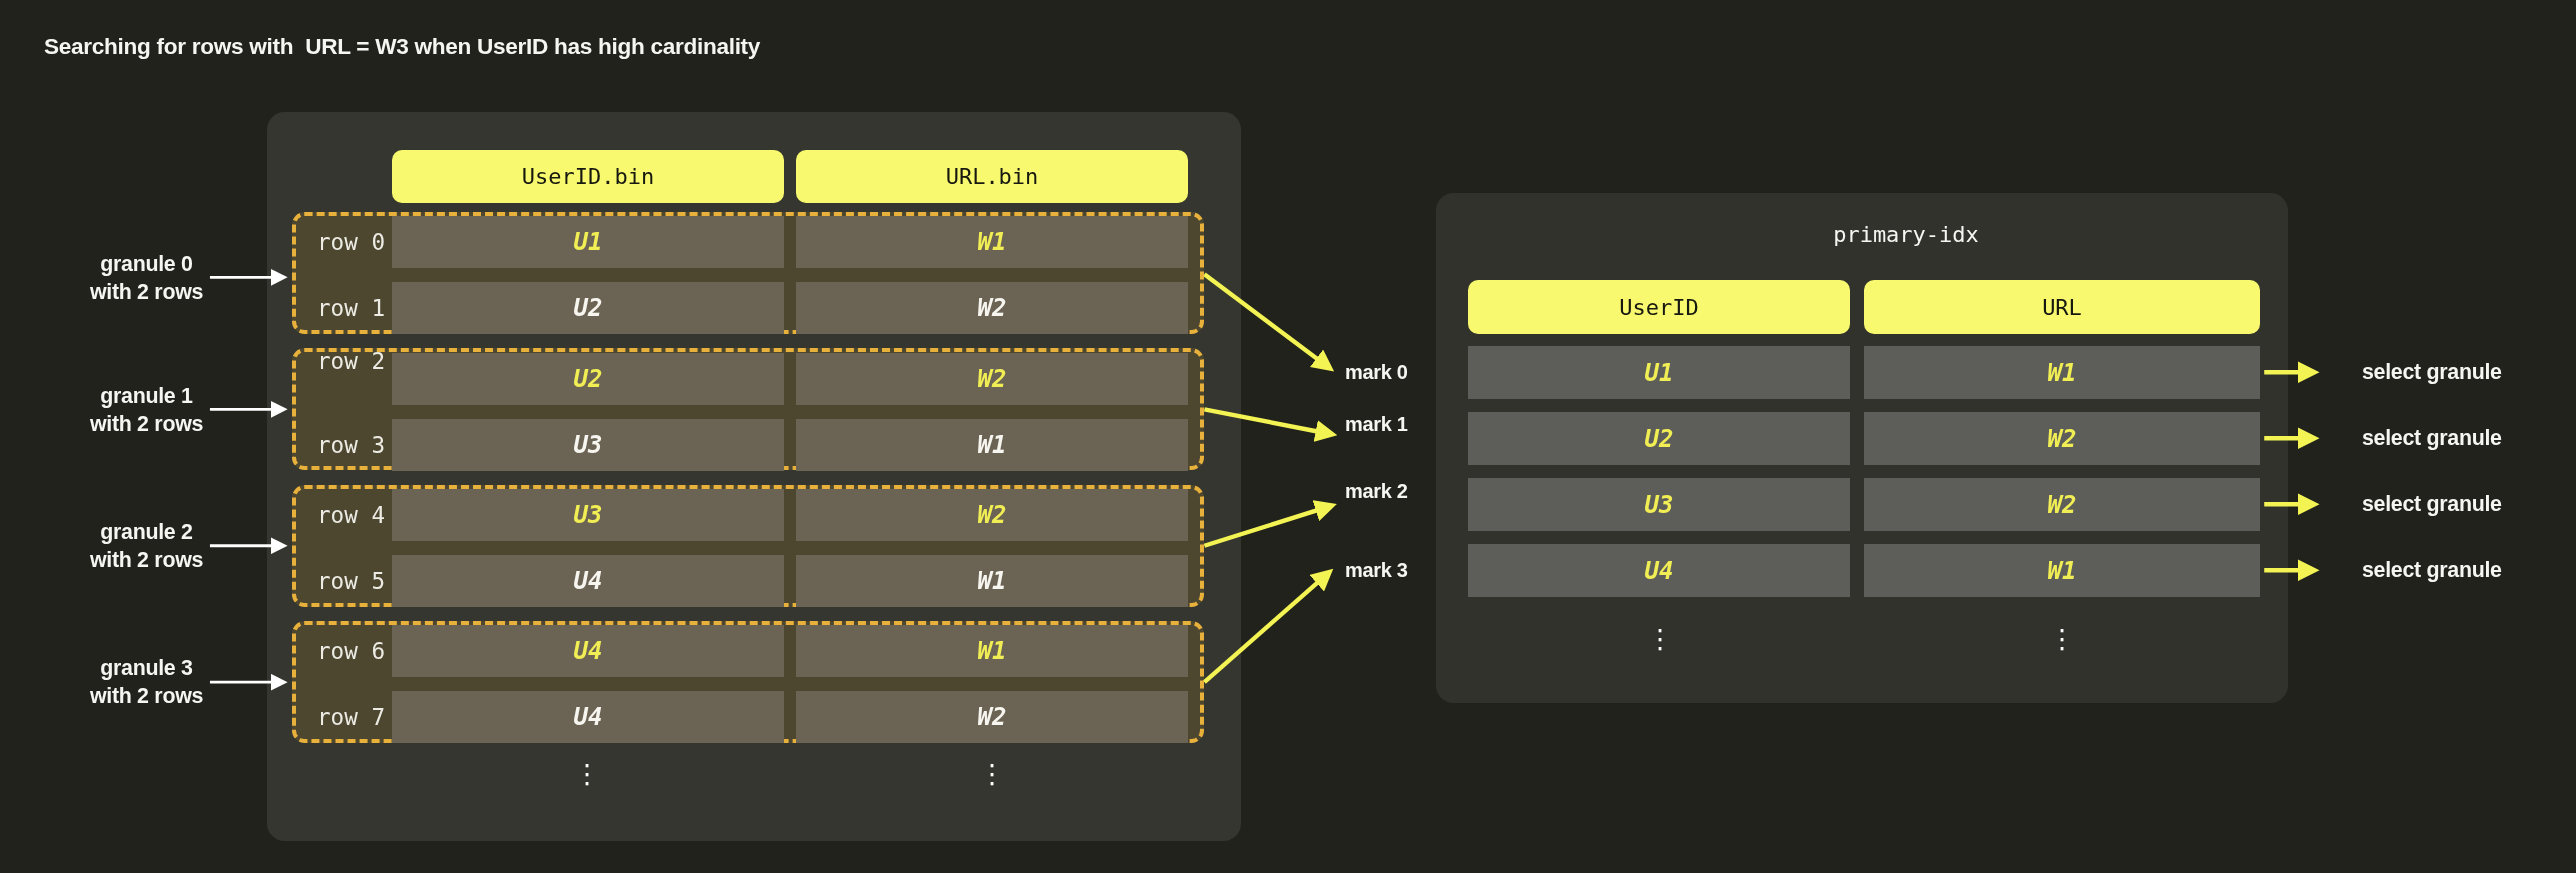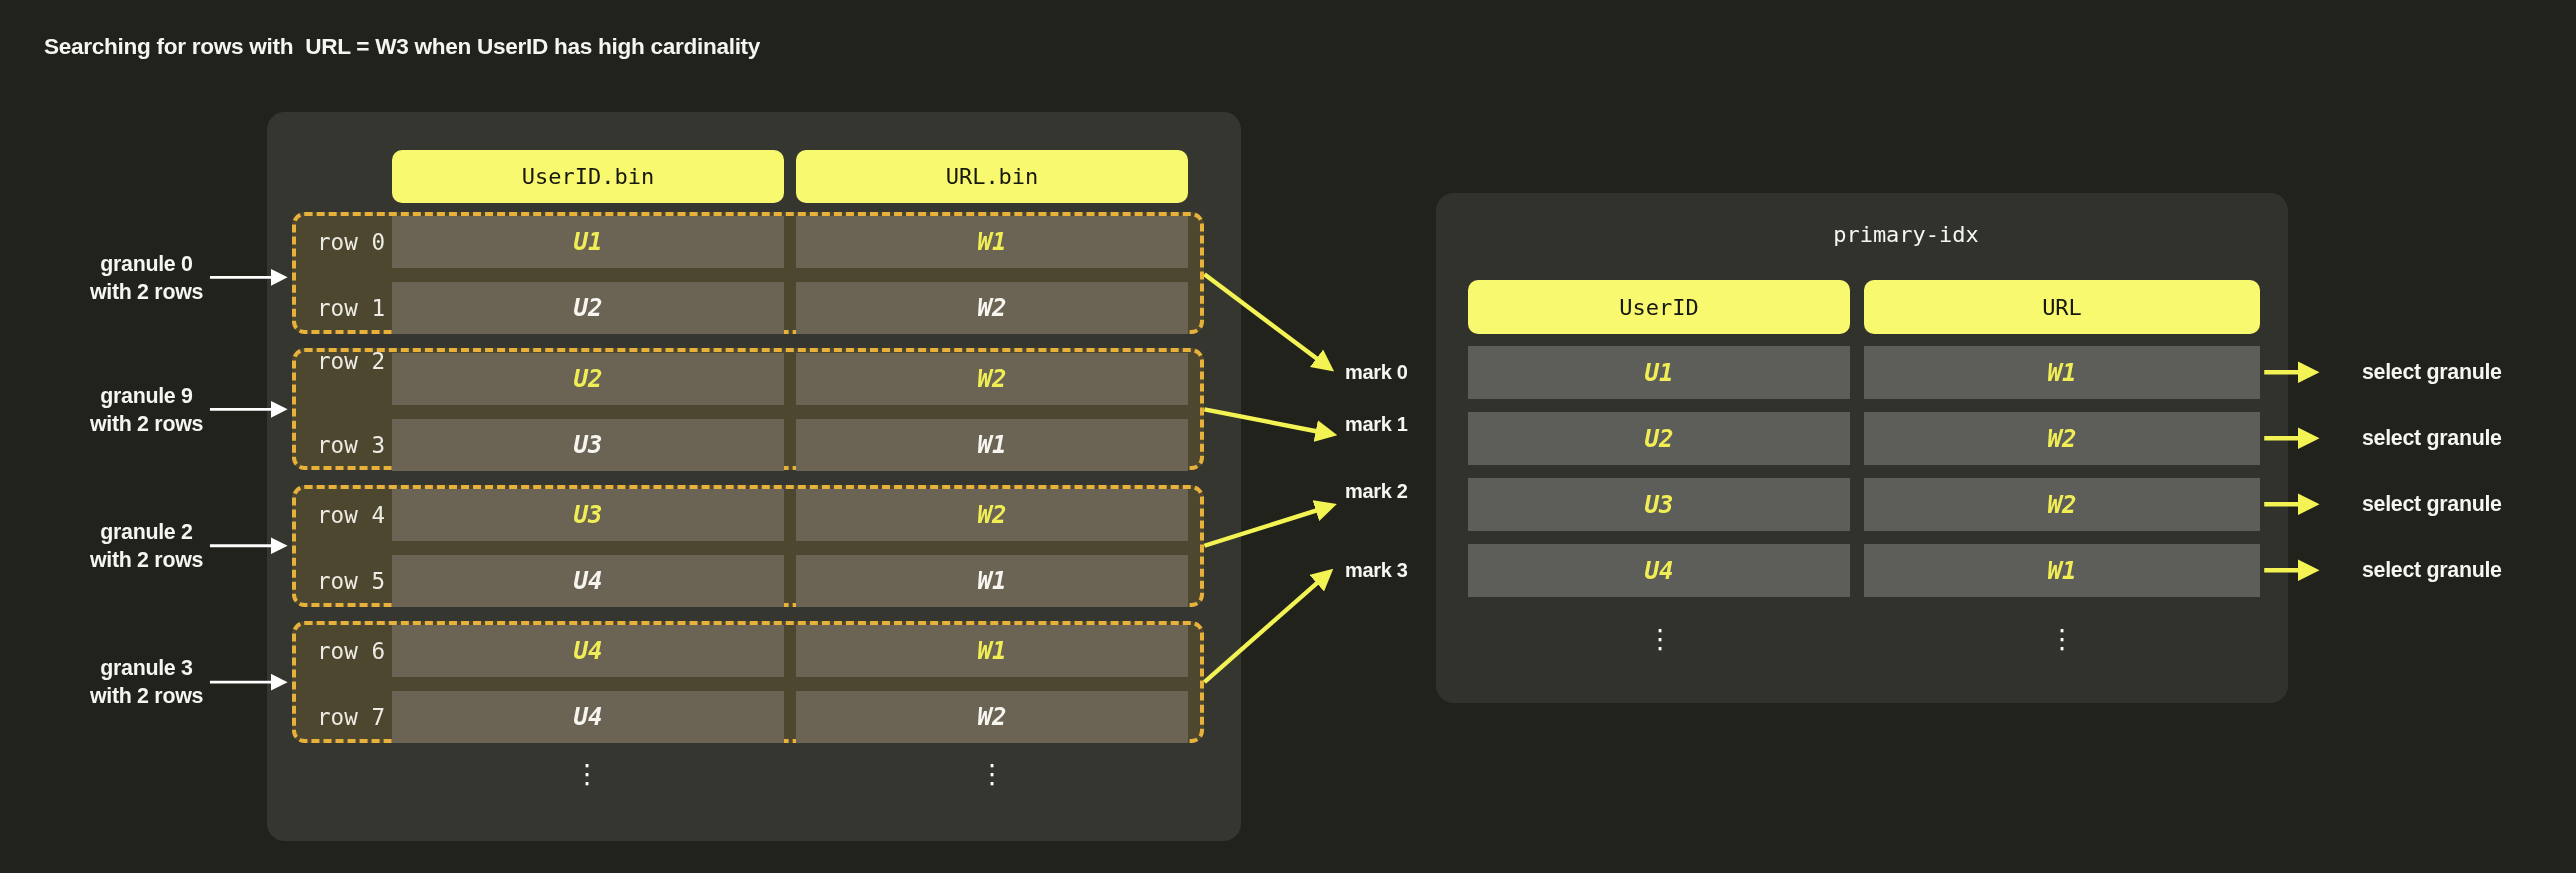--- a/index.html
+++ b/index.html
@@ -81,21 +81,21 @@
     <line class="ln-y" x1="3602" y1="697" x2="3662" y2="697" marker-end="url(#headY)"></line>
     <line class="ln-y" x1="3602" y1="802" x2="3662" y2="802" marker-end="url(#headY)"></line>
     <line class="ln-y" x1="3602" y1="907" x2="3662" y2="907" marker-end="url(#headY)"></line>
   </svg>
 
   <div class="abs glabel" style="top:250px">
     <div>granule 0</div>
     <div>with 2 rows</div>
   </div>
   <div class="abs glabel" style="top:382px">
-    <div>granule 9</div>
+    <div>granule 1</div>
     <div>with 2 rows</div>
   </div>
   <div class="abs glabel" style="top:518px">
     <div>granule 2</div>
     <div>with 2 rows</div>
   </div>
   <div class="abs glabel" style="top:654px">
     <div>granule 3</div>
     <div>with 2 rows</div>
   </div>

